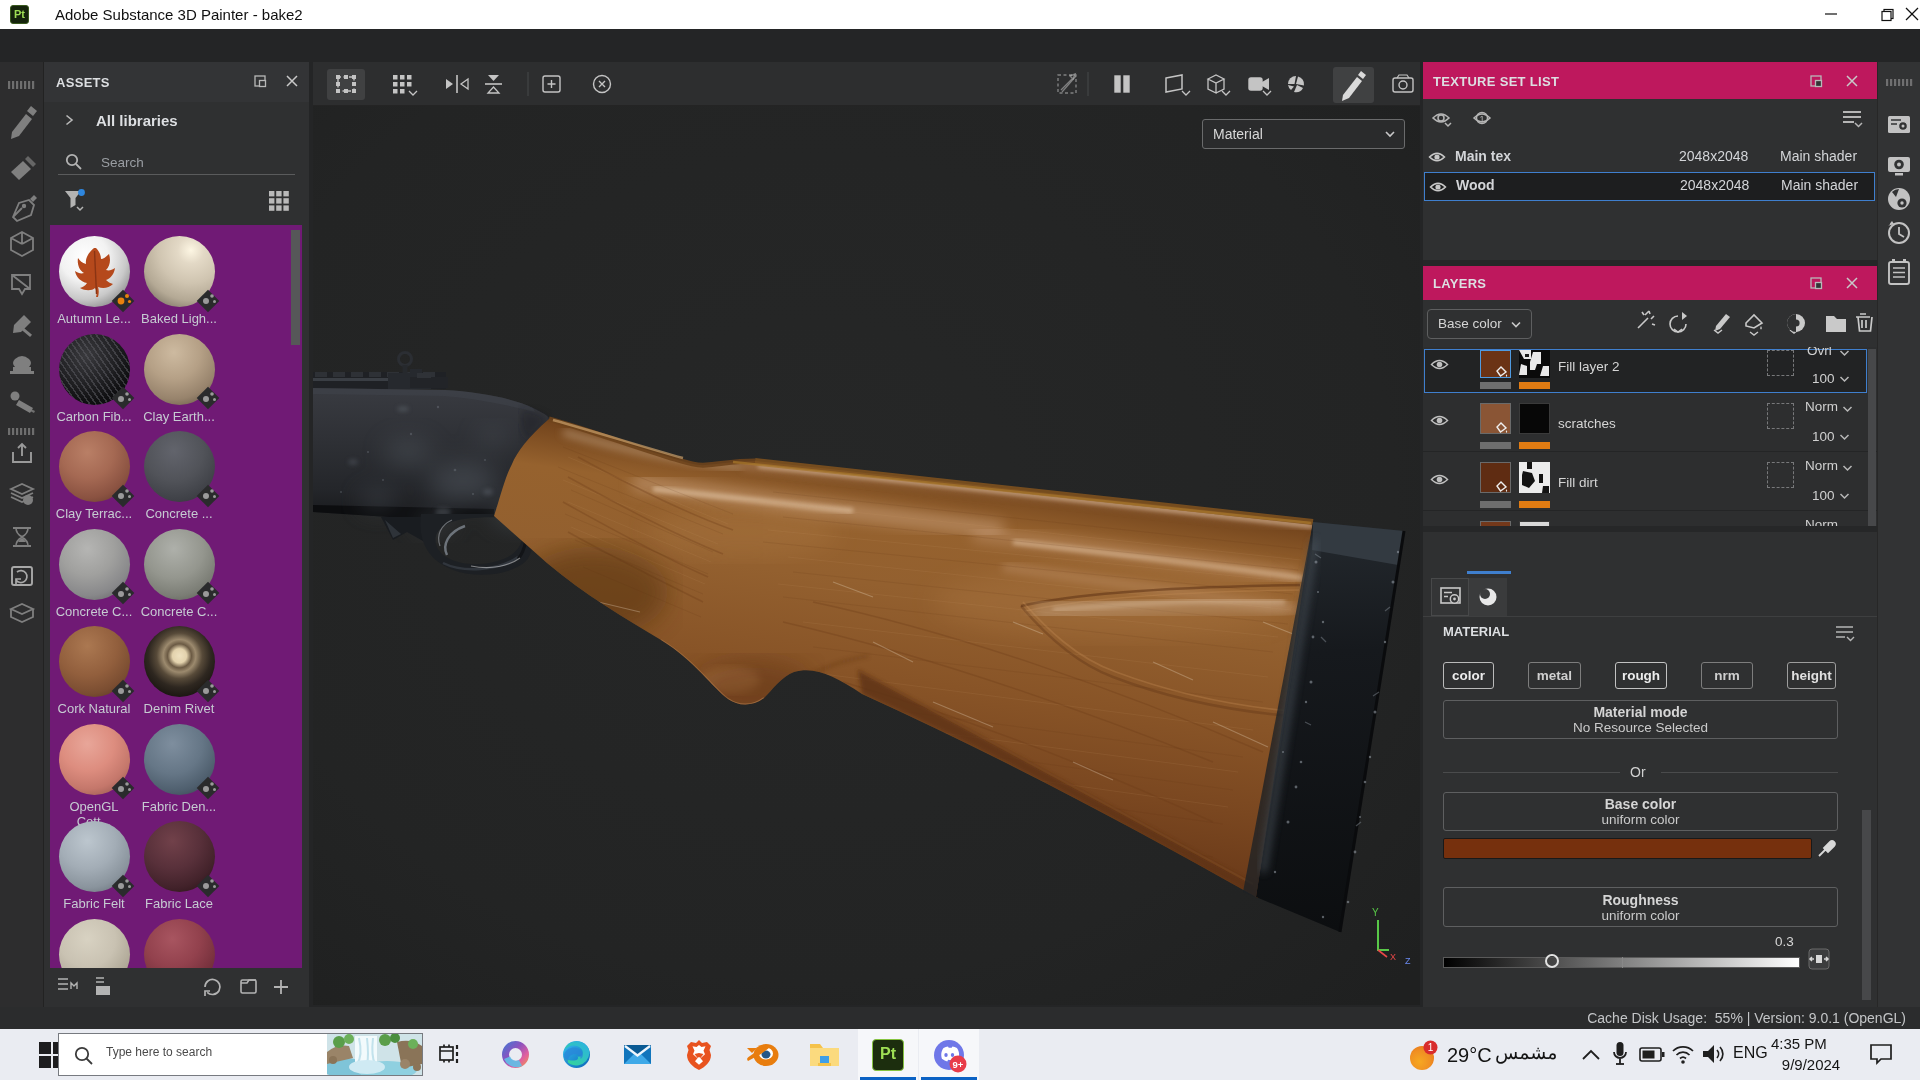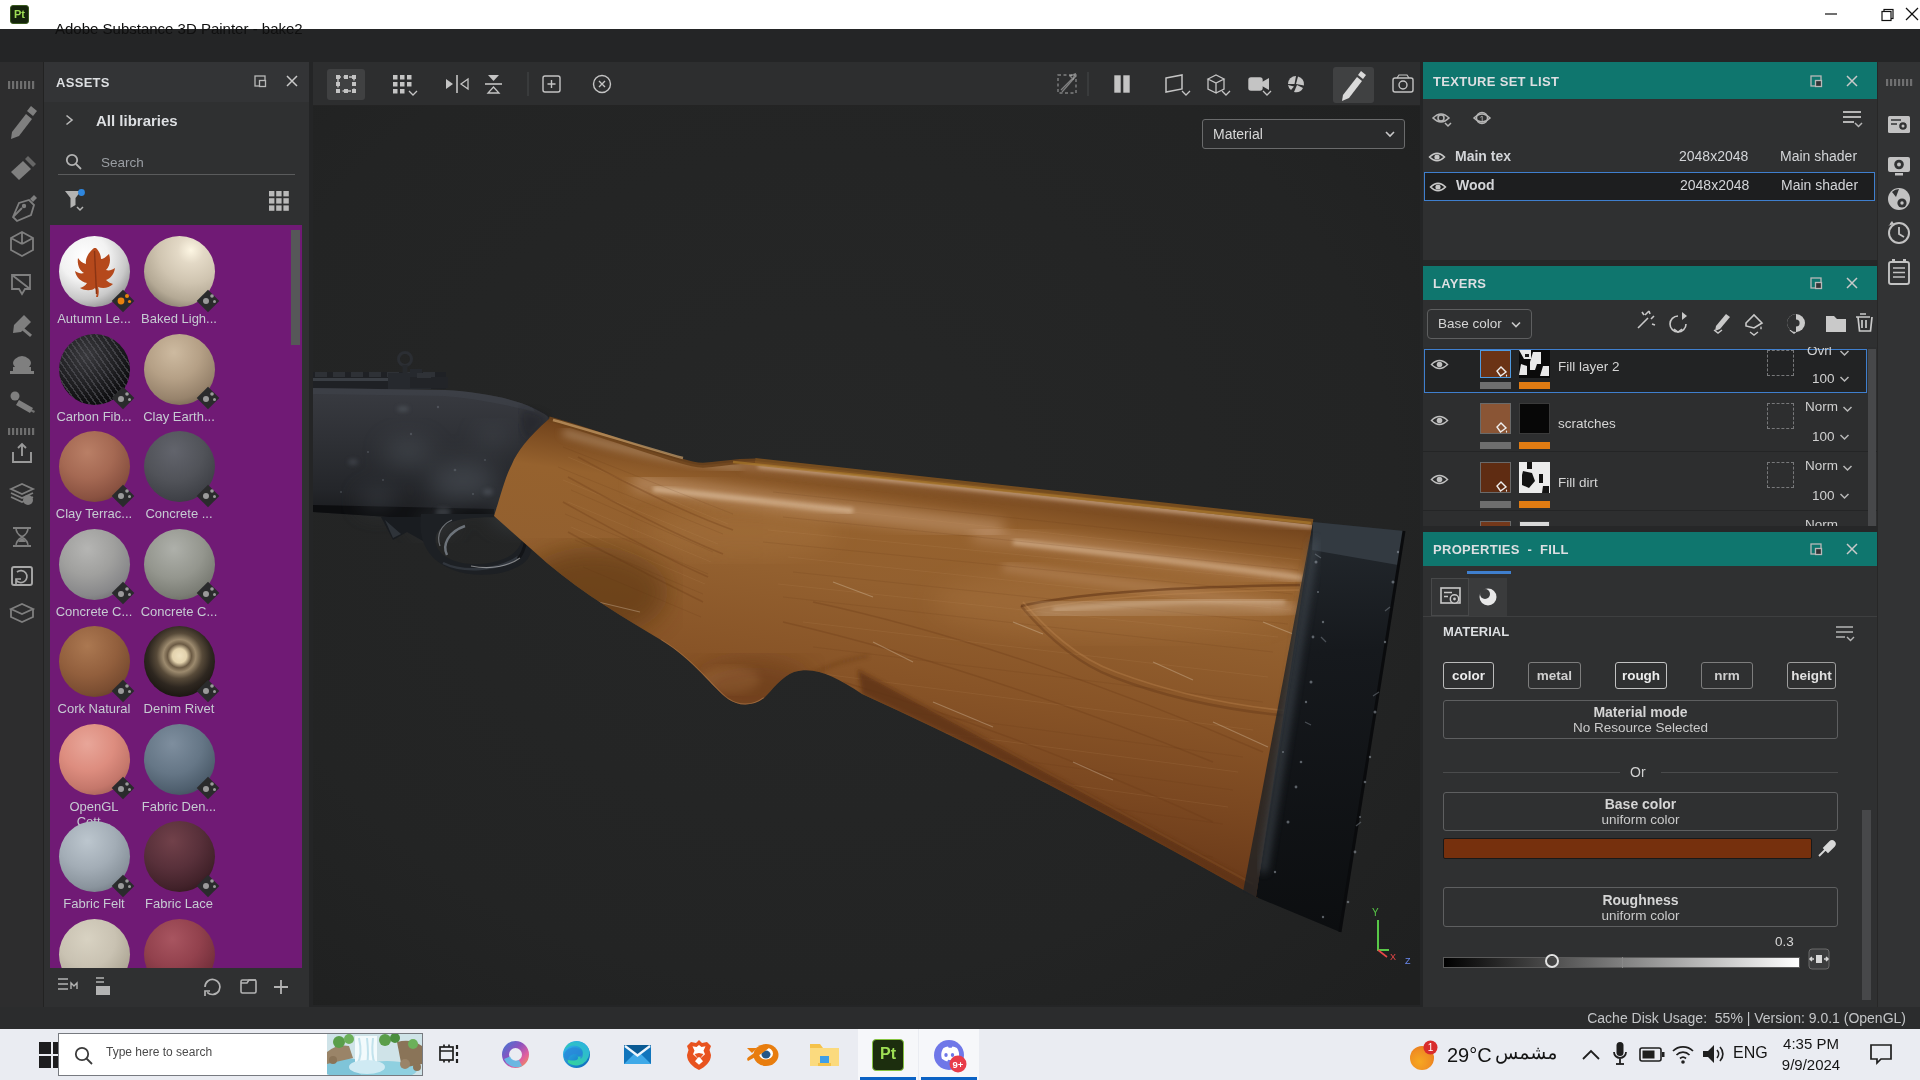--- a/index.html
+++ b/index.html
@@ -1,41 +1,41 @@
 <!DOCTYPE html>
 <html><head><meta charset="utf-8">
 <style>
 *{margin:0;padding:0;box-sizing:border-box;font-family:"Liberation Sans",sans-serif;}
 html,body{width:1920px;height:1080px;overflow:hidden;background:#242526;}
 #root{position:absolute;left:0;top:0;width:1920px;height:1080px;}
 .abs{position:absolute;}
 
 #titlebar{left:0;top:0;width:1920px;height:29px;background:#ffffff;color:#000;}
-#titlebar .title{position:absolute;left:55px;top:20px;font-size:15px;color:#101010;}
+#titlebar .title{position:absolute;left:55px;top:6px;font-size:15px;color:#101010;}
 .ptlogo{position:absolute;left:10px;top:5px;width:19px;height:19px;background:#15240c;border:1px solid #3a5a1e;border-radius:3px;color:#9edf54;font-size:11px;font-weight:bold;text-align:center;line-height:17px;}
 #winbtns{position:absolute;right:0;top:0;height:29px;width:160px;}
 
 #menubar{left:0;top:29px;width:1920px;height:33px;background:#2c2c2c;color:#d6d6d6;font-size:15px;}
 #menubar span{position:absolute;top:8px;}
 
 #lefttools{left:0;top:62px;width:44px;height:945px;background:#2d2d2e;border-right:1px solid #222;}
 
 #assets{left:44px;top:62px;width:265px;height:945px;background:#2f3031;}
 #assets .hdr{position:absolute;left:0;top:0;width:265px;height:40px;background:#333436;}
 .paneltitle{font-weight:bold;font-size:13px;color:#dddfe2;letter-spacing:.3px;}
 #agrid{position:absolute;left:6px;top:163px;width:252px;height:743px;background:#701a75;overflow:hidden;}
 .sph{position:absolute;width:71px;height:71px;border-radius:50%;}
 .slab{position:absolute;width:85px;text-align:center;font-size:13px;color:#c6cbd2;}
 
 #viewport{left:313px;top:62px;width:1107px;height:943px;background:#242425;}
 #vptoolbar{position:absolute;left:0;top:0;width:1107px;height:44px;background:#2d2e2f;border-bottom:1px solid #242424;}
 #vpdrop{position:absolute;left:889px;top:57px;width:203px;height:30px;border:1px solid #6a6b6c;border-radius:3px;background:#2a2b2c;color:#d8d8d8;font-size:14px;line-height:28px;padding-left:10px;}
 
 #rpanels{left:1423px;top:62px;width:454px;height:945px;background:#2f3031;}
-.phead{position:absolute;left:0;width:454px;height:37px;background:#0f766e;}
+.phead{position:absolute;left:0;width:454px;height:37px;background:#be185d;}
 .rowtxt{font-size:14px;color:#d3d5d8;}
 
 #rightstrip{left:1877px;top:62px;width:43px;height:945px;background:#323334;border-left:1px solid #272727;}
 
 #statusbar{left:0;top:1007px;width:1920px;height:22px;background:#2b2c2d;color:#c3c5c7;font-size:14px;}
 #statusbar span{position:absolute;right:14px;top:3px;}
 
 #taskbar{left:0;top:1029px;width:1920px;height:51px;background:#eaecf2;color:#1a1a1a;}
 </style></head>
 <body>
@@ -776,30 +776,20 @@
             <path d="M1.5 2 L5.5 6 L9.5 2" fill="none" stroke="#b8b8b8" stroke-width="1.5"></path>
           </svg>
     <div style="position:absolute;left:57px;top:174px;width:31px;height:7px;background:#73381a;border:1px solid #6a6a6a;"></div>
     <div style="position:absolute;left:96px;top:174px;width:31px;height:7px;background:#d8d8d8;border:1px solid #3a3a3a;"></div>
     <div style="position:absolute;left:382px;top:170px;font-size:13.5px;color:#d0d0d0;">Norm</div>
     <div style="position:absolute;left:445px;top:2px;width:8px;height:179px;background:#47484a;"></div>
     </div>
     </div>
     <div style="position:absolute;left:0;top:464px;width:454px;height:6px;background:#262728;"></div>
 
-    <div class="phead" style="top:470px;height:34px;">
-        <span class="paneltitle" style="position:absolute;left:10px;top:10px;">PROPERTIES&nbsp; -&nbsp; FILL</span>
-      <svg style="position:absolute;right:54px;top:10px" width="14" height="14" viewBox="0 0 14 14">
-          <rect x="2" y="2" width="10" height="10" fill="none" stroke="#b9b9b9" stroke-width="1.3"></rect>
-          <rect x="6.5" y="6.5" width="6" height="6" fill="#333436" stroke="#b9b9b9" stroke-width="1.3"></rect>
-        </svg>
-      <svg style="position:absolute;right:18px;top:10px" width="14" height="14" viewBox="0 0 14 14">
-          <path d="M2 2 L12 12 M12 2 L2 12" stroke="#c9c9c9" stroke-width="1.5"></path>
-        </svg>
-    </div>
     <div id="props" style="position:absolute;left:0;top:504px;width:454px;height:441px;font-size:13.5px;color:#d5d5d5;">
       <div style="position:absolute;left:8px;top:12px;width:38px;height:38px;border:1px solid #48494a;background:#343536;">
         <svg style="position:absolute;left:8px;top:8px" width="21" height="21" viewBox="0 0 21 21">
             <rect x="1" y="1" width="19" height="15" fill="none" stroke="#c9c9c9" stroke-width="1.6"></rect>
             <path d="M4 5.5 h8 M4 9.5 h4" stroke="#c9c9c9" stroke-width="1.6"></path>
             <circle cx="14.5" cy="12" r="4.2" fill="#343536" stroke="#c9c9c9" stroke-width="1.5"></circle>
             <circle cx="14.5" cy="12" r="1.4" fill="#c9c9c9"></circle>
           </svg>
       </div>
       <div style="position:absolute;left:46px;top:12px;width:38px;height:38px;background:#3a3b3c;">
@@ -1040,19 +1030,19 @@
           <path d="M5.5 12 a9 9 0 0 1 13 0"></path>
           <path d="M9 15.5 a4.5 4.5 0 0 1 6 0"></path>
         </g>
         <circle cx="12" cy="19" r="1.8" fill="#1f1f1f"></circle>
       </svg>
     <svg style="position:absolute;left:1701px;top:14px" width="26" height="22" viewBox="0 0 26 22">
         <path d="M2 8 h5 l6 -6 v18 l-6 -6 h-5 Z" fill="#1f1f1f"></path>
         <path d="M16 7 a6 6 0 0 1 0 8 M19 4 a10 10 0 0 1 0 14" fill="none" stroke="#1f1f1f" stroke-width="1.7"></path>
       </svg>
     <div style="position:absolute;left:1733px;top:15px;font-size:16px;color:#141414;">ENG</div>
-    <div style="position:absolute;left:1771px;top:6px;width:80px;text-align:center;font-size:15px;color:#141414;">4:35 PM</div>
+    <div style="position:absolute;left:1771px;top:6px;width:80px;text-align:left;font-size:15px;color:#141414;">4:35 PM</div>
     <div style="position:absolute;left:1771px;top:27px;width:80px;text-align:center;font-size:15px;color:#141414;">9/9/2024</div>
     <svg style="position:absolute;left:1869px;top:14px" width="24" height="23" viewBox="0 0 24 23">
         <path d="M2 2 h20 v14 h-10 l-4 4 v-4 h-6 Z" fill="none" stroke="#1f1f1f" stroke-width="1.7"></path>
       </svg>
   </div>
 </div>
 
 </body></html>

